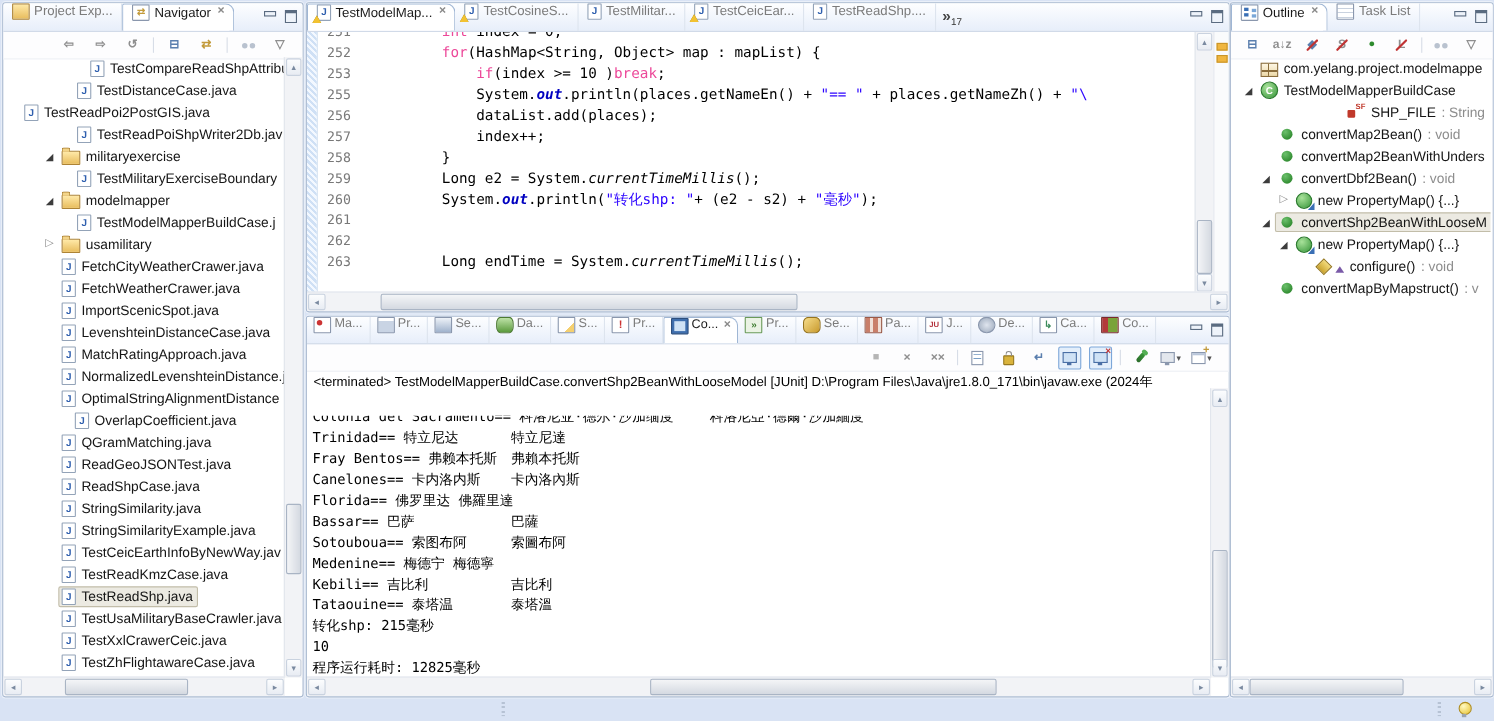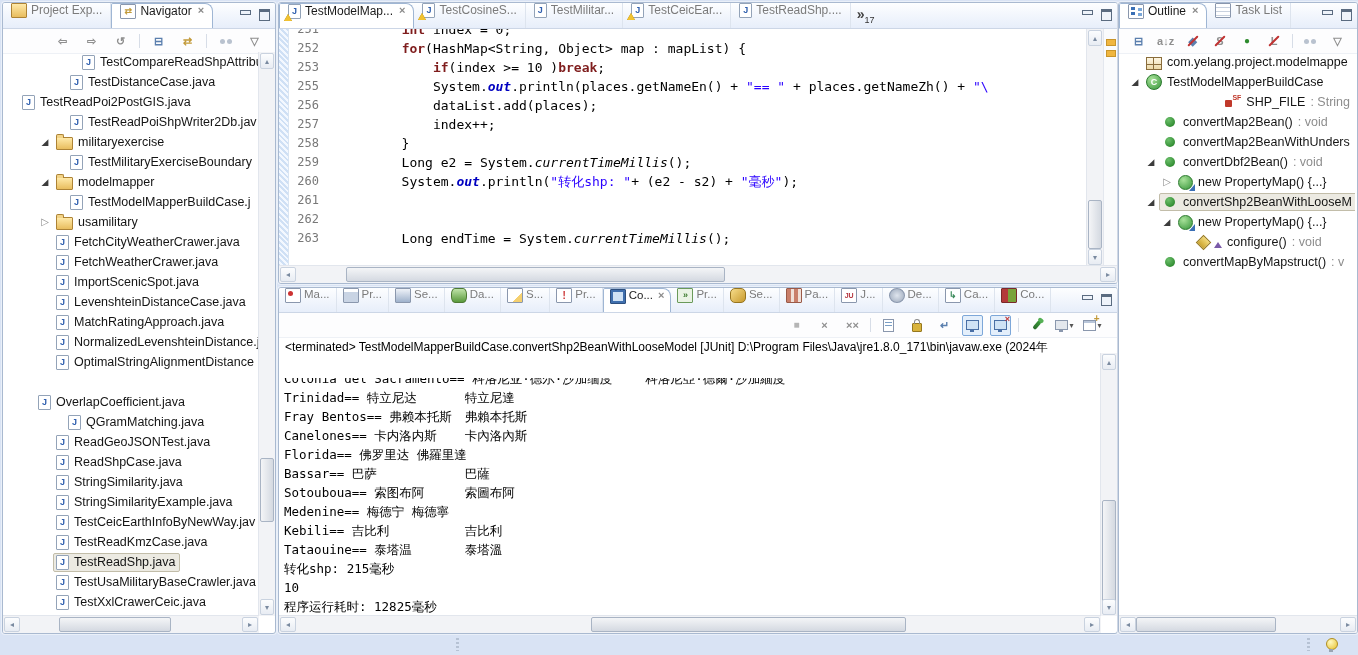--- a/index.html
+++ b/index.html
@@ -84,21 +84,21 @@
   .ci-call-hierarchy-view-icon::after{content:"↳";position:absolute;inset:0;text-align:center;color:#3a8a5a;font:bold 9px/12px "Liberation Sans",sans-serif}
   .ci-coverage-view-icon{background:linear-gradient(90deg,#b33a3a 40%,#7aa33a 40%);border-color:#7a2a2a}
   
   #editor-body{position:absolute;top:26px;left:0;right:0;bottom:17px;display:flex;overflow:hidden}
   .hatch{width:9px;background:repeating-linear-gradient(45deg,#cfe0f5 0 2px,#f3f8ff 2px 4px);border-right:1px solid #d8e4f2;flex:none}
   .codewrap{flex:1;overflow:hidden;position:relative}
   .code{margin-top:-9px}
   .cline{display:flex;height:19px;font:13px/19px "DejaVu Sans Mono",monospace;white-space:pre}
   .lnum{width:30px;color:#787878;text-align:right;padding-right:6px;flex:none;font-size:12px;background:#fff}
   .ctext{padding-left:14px}
-  .tk{color:#7f1d1d;font-weight:bold}
+  .tk{color:#ec4899;font-weight:normal}
   .ts{color:#2a00ff}
   .tf{color:#0000c0;font-weight:bold;font-style:italic}
   .tm{font-style:italic}
   .ovruler{width:13px;flex:none;background:#fafbfc;border-left:1px solid #e3e7ee;position:relative}
   .ovmark{position:absolute;left:2px;width:8px;height:5px;background:#f0b63f;border:1px solid #c9952a}
   
   .vsb{position:absolute;width:16px;background:#f2f3f6;border-left:1px solid #e2e6ed}
   .hsb{position:absolute;height:17px;background:#f2f3f6;border-top:1px solid #e2e6ed}
   .ar{position:absolute;display:flex;align-items:center;justify-content:center;font-size:8px;color:#7a8aa0;background:linear-gradient(#fcfdfe,#e8ecf3);border:1px solid #c9d2df;border-radius:2px}
   .vsb .ar{left:1px;right:1px;height:14px}
@@ -289,28 +289,28 @@
           <span class="lbl">NormalizedLevenshteinDistance.j</span>
         </span>
       </div>
       <div class="trow" style="padding-left: 34px;">
         <span class="exp"></span>
         <span class="hit">
           <span class="ti ti-java-file-icon"></span>
           <span class="lbl">OptimalStringAlignmentDistance</span>
         </span>
       </div>
-      <div class="trow" style="padding-left: 16px; margin-top: 20px;">
+      <div class="trow" style="padding-left: 46px;">
         <span class="exp"></span>
         <span class="hit">
           <span class="ti ti-java-file-icon"></span>
           <span class="lbl">OverlapCoefficient.java</span>
         </span>
       </div>
-      <div class="trow" style="padding-left: 34px; margin-left: 12px;">
+      <div class="trow" style="padding-left: 34px;">
         <span class="exp"></span>
         <span class="hit">
           <span class="ti ti-java-file-icon"></span>
           <span class="lbl">QGramMatching.java</span>
         </span>
       </div>
       <div class="trow" style="padding-left: 34px;">
         <span class="exp"></span>
         <span class="hit">
           <span class="ti ti-java-file-icon"></span>

